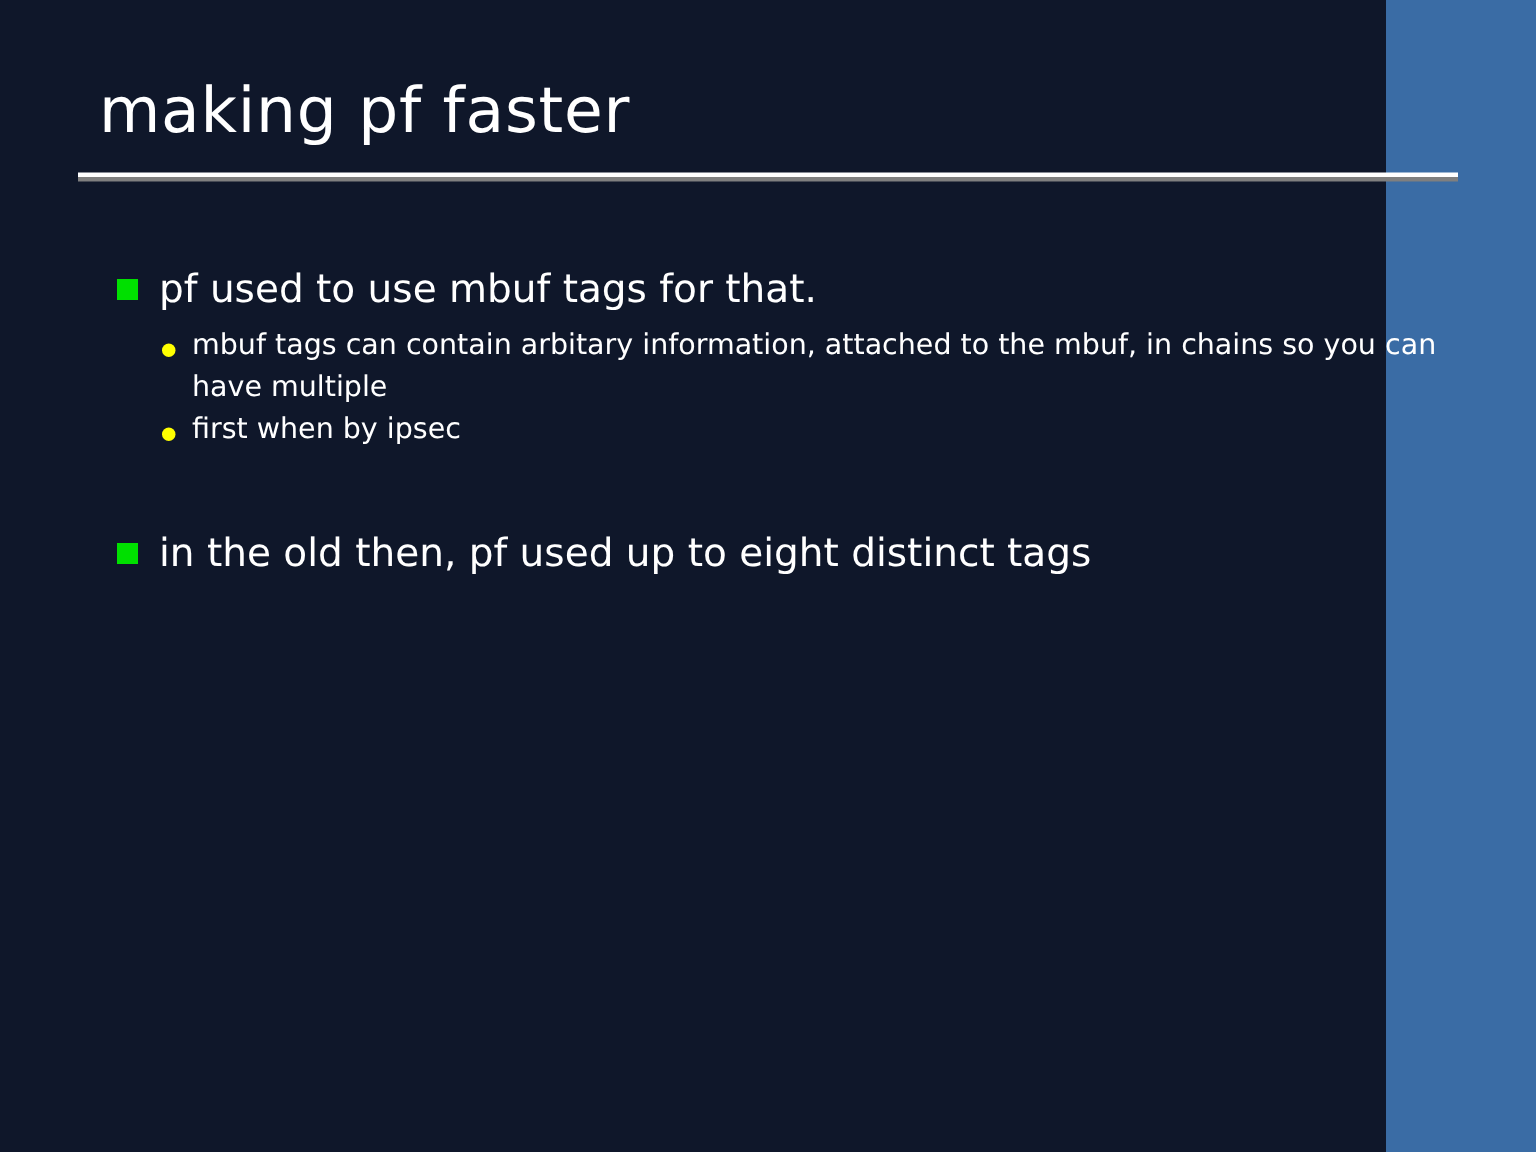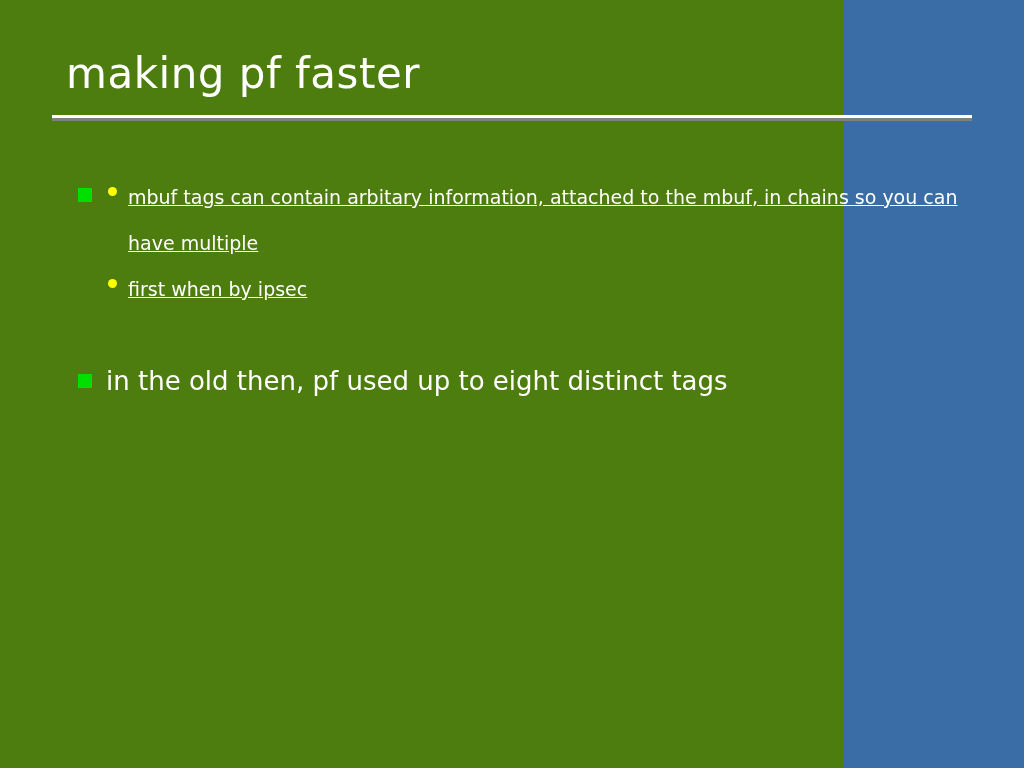--- a/index.html
+++ b/index.html
@@ -9,23 +9,23 @@
   body {
     width: 1024px;
     height: 768px;
     overflow: hidden;
     background: #3a6ca5;
     font-family: "DejaVu Sans", sans-serif;
   }
 
   .slide {
     position: relative;
-    width: 844px;
+    width: 924px;
     height: 768px;
-    background: #4d7c0f;
+    background: #0f172a;
     box-sizing: border-box;
   }
 
   
   .title-block {
     position: absolute;
     left: 52px;
     top: 48px;
     width: 920px;
   }
@@ -91,23 +91,22 @@
   .l2-list {
     margin: 2px 0 0 0;
     padding: 0;
     list-style: none;
   }
   .l2 {
     position: relative;
     padding-left: 52px;
     color: #ffffff;
     font-size: 19px;
-    line-height: 46px;
+    line-height: 28px;
     margin: 0;
-    text-decoration: underline;
   }
   .l2 .marker-dot {
     position: absolute;
     left: 32px;
     top: 13px;
     width: 9px;
     height: 9px;
     border-radius: 50%;
     background: #ffff00;
   }
@@ -123,20 +122,21 @@
   <div class="title-rule">
     <div class="rule-light"></div>
     <div class="rule-shadow"></div>
   </div>
 
   <div class="body-block">
 
     <div class="bullet-group">
       <p class="l1">
         <span class="marker-sq"></span>
+        <span>pf used to use mbuf tags for that.</span>
       </p>
       <ul class="l2-list">
         <li class="l2">
           <span class="marker-dot"></span>
           <span>mbuf tags can contain arbitary information, attached to the mbuf, in chains so you can have multiple</span>
         </li>
         <li class="l2">
           <span class="marker-dot"></span>
           <span>first when by ipsec</span>
         </li>

